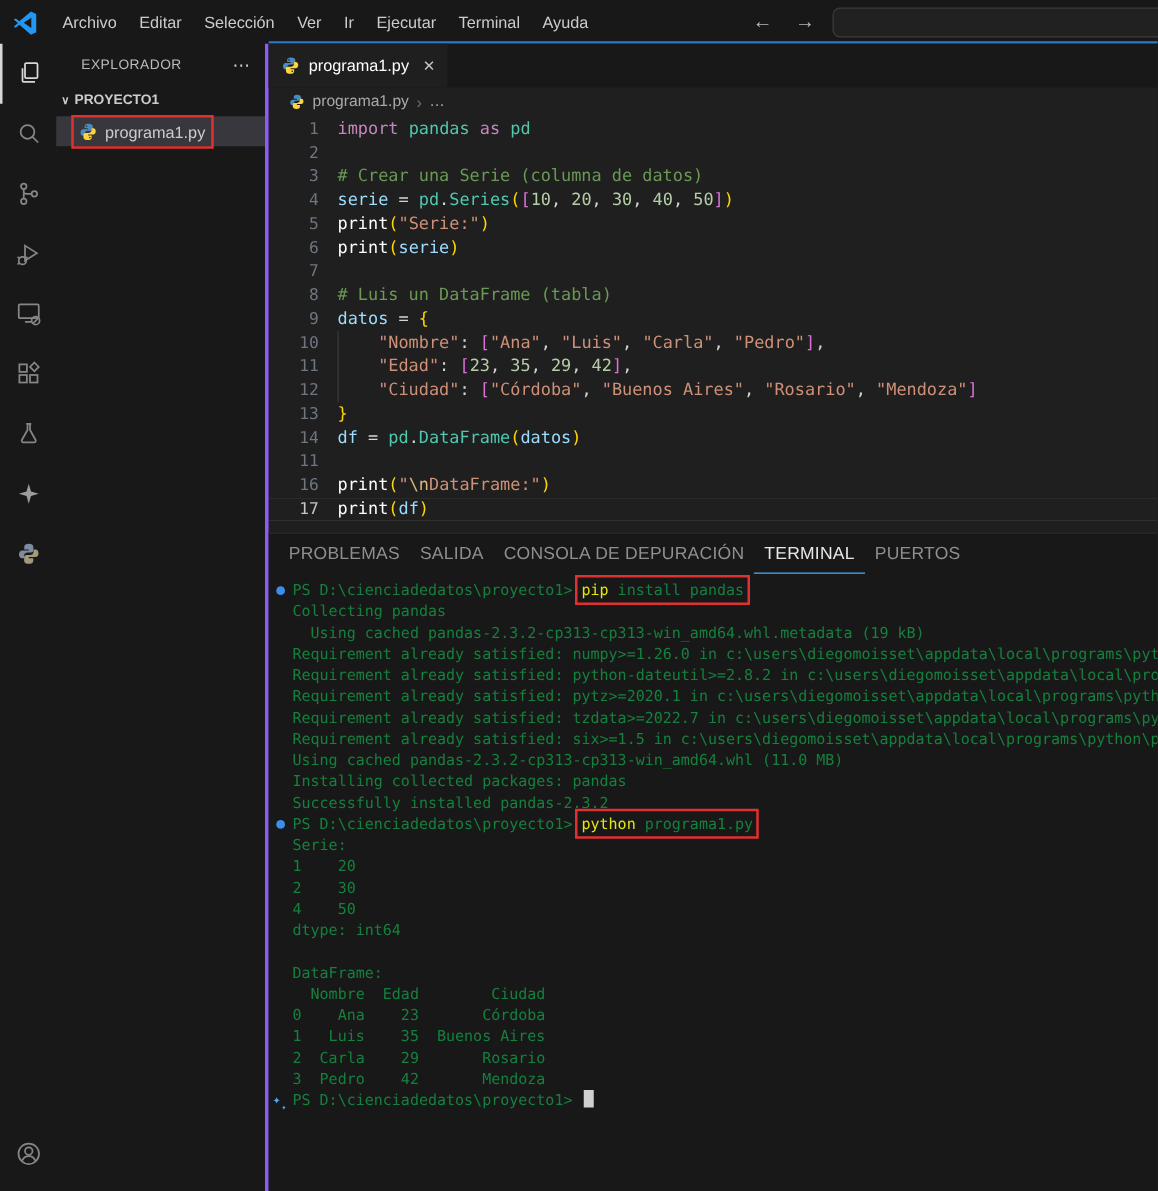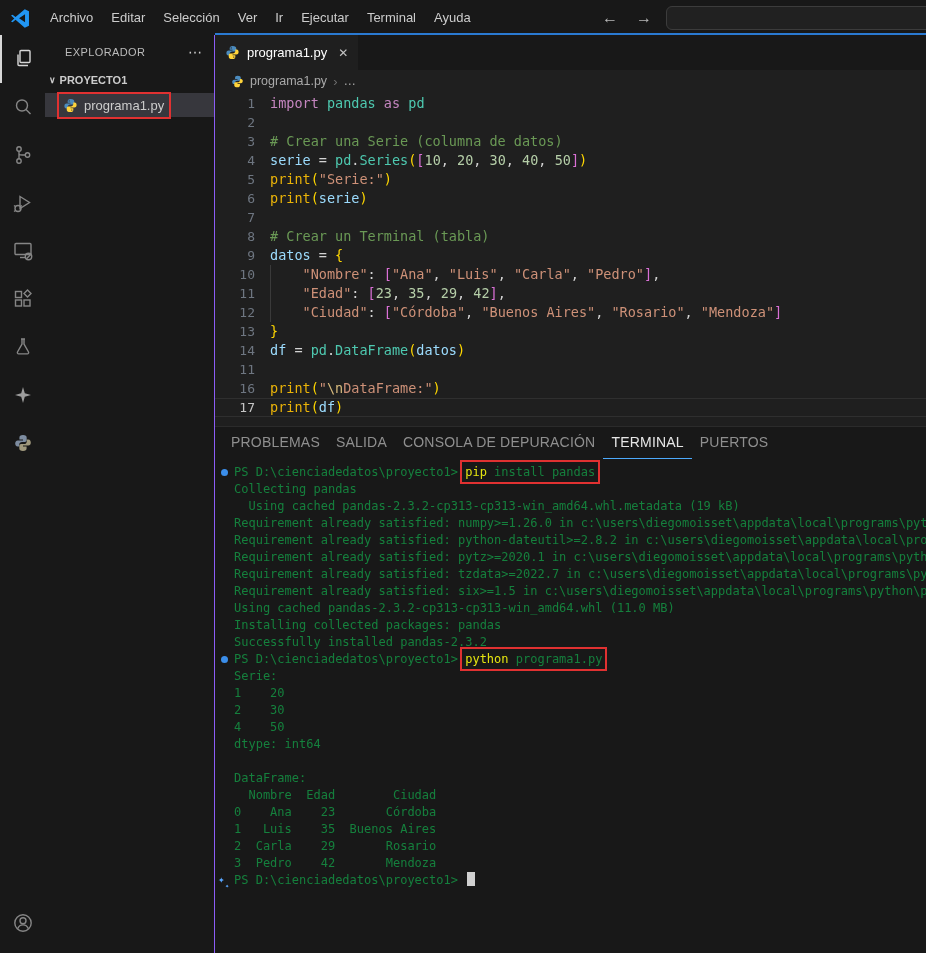--- a/index.html
+++ b/index.html
@@ -24,21 +24,21 @@
   
   .activitybar { width:45px; background:#181818; display:flex; flex-direction:column; align-items:center; }
   .ab-top { display:flex; flex-direction:column; align-items:center; }
   .ab-item { width:45px; height:48px; display:flex; align-items:center; justify-content:center; cursor:pointer; }
   .ab-item svg { width:24px; height:24px; stroke:#868686; fill:none; stroke-width:1.4; }
   .ab-item.active svg { stroke:#d7d7d7; }
   .ab-item.active { border-left:2px solid #d7d7d7; }
   .ab-bottom { margin-top:auto; margin-bottom:6px; }
 
   
-  .sidebar { width:170px; background:#181818; border-right:1px solid #8b5cf6; font-size:13px; }
+  .sidebar { width:170px; background:#181818; border-right:3px solid #8b5cf6; font-size:13px; }
   .sb-header { height:34px; display:flex; align-items:center; padding:0 12px 0 20px; }
   .sb-title { font-size:11px; letter-spacing:.4px; color:#bbbbbb; }
   .sb-more { margin-left:auto; color:#cccccc; font-size:14px; cursor:pointer; }
   .sb-section { height:22px; display:flex; align-items:center; font-weight:bold; font-size:11px;
                 color:#cccccc; padding-left:4px; cursor:pointer; }
   .sb-chevron { font-size:9px; margin-right:4px; color:#cccccc; }
   .sb-file { height:24px; margin-top:2px; background:#37373d; display:flex; align-items:center;
              padding-left:18px; cursor:pointer; }
   .file-box { display:inline-flex; align-items:center; gap:6px; width:102px;
               outline:2px solid #e03131; outline-offset:4px; }
@@ -57,21 +57,21 @@
 
   
   .code { height:334px; padding-top:2px; font-family:"DejaVu Sans Mono", monospace;
           font-size:13.5px; overflow:hidden; }
   .code-row { height:19px; line-height:19px; display:flex; position:relative; white-space:pre; }
   .code-row.current { box-shadow: inset 0 1px 0 #2f2f2f, inset 0 -1px 0 #2f2f2f; }
   .ln { width:55px; padding-right:15px; text-align:right; color:#6e7681; flex:0 0 auto; font-size:13px; }
   .current .ln { color:#c6c6c6; }
   .guide { position:absolute; left:55px; top:0; bottom:0; border-left:1px solid #3a3a3a; }
   .tk-kw{color:#C586C0} .tk-mod{color:#4EC9B0} .tk-cls{color:#4EC9B0} .tk-var{color:#9CDCFE}
-  .tk-fn{color:#eab308} .tk-str{color:#CE9178} .tk-num{color:#B5CEA8} .tk-cmt{color:#6A9955}
+  .tk-fn{color:#ffffff} .tk-str{color:#CE9178} .tk-num{color:#B5CEA8} .tk-cmt{color:#6A9955}
   .tk-op{color:#D4D4D4} .tk-b1{color:#FFD700} .tk-b2{color:#DA70D6} .tk-esc{color:#D7BA7D}
   .tk-txt{color:#D4D4D4}
 
   
   .panel { height:527px; background:#181818; border-top:1px solid #2b2b2b;
            display:flex; flex-direction:column; }
   .panel-tabs { height:32px; display:flex; align-items:stretch; padding-left:8px; }
   .ptab { font-size:14px; color:#8f8f8f; padding:0 8px; line-height:31px; cursor:pointer;
           letter-spacing:.2px; }
   .ptab.active { color:#e7e7e7; border-bottom:1px solid #4daafc; }
@@ -231,21 +231,21 @@
     </div>
 
     <div class="code" id="code">
         <div class="code-row"><span class="ln">1</span><span><span class="tk-kw">import</span><span class="tk-txt"> </span><span class="tk-mod">pandas</span><span class="tk-txt"> </span><span class="tk-kw">as</span><span class="tk-txt"> </span><span class="tk-mod">pd</span></span></div>
         <div class="code-row"><span class="ln">2</span><span></span></div>
         <div class="code-row"><span class="ln">3</span><span><span class="tk-cmt"># Crear una Serie (columna de datos)</span></span></div>
         <div class="code-row"><span class="ln">4</span><span><span class="tk-var">serie</span><span class="tk-op"> = </span><span class="tk-mod">pd</span><span class="tk-op">.</span><span class="tk-cls">Series</span><span class="tk-b1">(</span><span class="tk-b2">[</span><span class="tk-num">10</span><span class="tk-op">, </span><span class="tk-num">20</span><span class="tk-op">, </span><span class="tk-num">30</span><span class="tk-op">, </span><span class="tk-num">40</span><span class="tk-op">, </span><span class="tk-num">50</span><span class="tk-b2">]</span><span class="tk-b1">)</span></span></div>
         <div class="code-row"><span class="ln">5</span><span><span class="tk-fn">print</span><span class="tk-b1">(</span><span class="tk-str">"Serie:"</span><span class="tk-b1">)</span></span></div>
         <div class="code-row"><span class="ln">6</span><span><span class="tk-fn">print</span><span class="tk-b1">(</span><span class="tk-var">serie</span><span class="tk-b1">)</span></span></div>
         <div class="code-row"><span class="ln">7</span><span></span></div>
-        <div class="code-row"><span class="ln">8</span><span><span class="tk-cmt"># Crear un Terminal (tabla)</span></span></div>
+        <div class="code-row"><span class="ln">8</span><span><span class="tk-cmt"># Luis un DataFrame (tabla)</span></span></div>
         <div class="code-row"><span class="ln">9</span><span><span class="tk-var">datos</span><span class="tk-op"> = </span><span class="tk-b1">{</span></span></div>
         <div class="code-row"><span class="ln">10</span><span class="guide"></span><span><span class="tk-txt">    </span><span class="tk-str">"Nombre"</span><span class="tk-op">: </span><span class="tk-b2">[</span><span class="tk-str">"Ana"</span><span class="tk-op">, </span><span class="tk-str">"Luis"</span><span class="tk-op">, </span><span class="tk-str">"Carla"</span><span class="tk-op">, </span><span class="tk-str">"Pedro"</span><span class="tk-b2">]</span><span class="tk-op">,</span></span></div>
         <div class="code-row"><span class="ln">11</span><span class="guide"></span><span><span class="tk-txt">    </span><span class="tk-str">"Edad"</span><span class="tk-op">: </span><span class="tk-b2">[</span><span class="tk-num">23</span><span class="tk-op">, </span><span class="tk-num">35</span><span class="tk-op">, </span><span class="tk-num">29</span><span class="tk-op">, </span><span class="tk-num">42</span><span class="tk-b2">]</span><span class="tk-op">,</span></span></div>
         <div class="code-row"><span class="ln">12</span><span class="guide"></span><span><span class="tk-txt">    </span><span class="tk-str">"Ciudad"</span><span class="tk-op">: </span><span class="tk-b2">[</span><span class="tk-str">"Córdoba"</span><span class="tk-op">, </span><span class="tk-str">"Buenos Aires"</span><span class="tk-op">, </span><span class="tk-str">"Rosario"</span><span class="tk-op">, </span><span class="tk-str">"Mendoza"</span><span class="tk-b2">]</span></span></div>
         <div class="code-row"><span class="ln">13</span><span><span class="tk-b1">}</span></span></div>
         <div class="code-row"><span class="ln">14</span><span><span class="tk-var">df</span><span class="tk-op"> = </span><span class="tk-mod">pd</span><span class="tk-op">.</span><span class="tk-cls">DataFrame</span><span class="tk-b1">(</span><span class="tk-var">datos</span><span class="tk-b1">)</span></span></div>
         <div class="code-row"><span class="ln">11</span><span></span></div>
         <div class="code-row"><span class="ln">16</span><span><span class="tk-fn">print</span><span class="tk-b1">(</span><span class="tk-str">"</span><span class="tk-esc">\n</span><span class="tk-str">DataFrame:"</span><span class="tk-b1">)</span></span></div>
         <div class="code-row current"><span class="ln">17</span><span><span class="tk-fn">print</span><span class="tk-b1">(</span><span class="tk-var">df</span><span class="tk-b1">)</span></span></div>
       </div>

